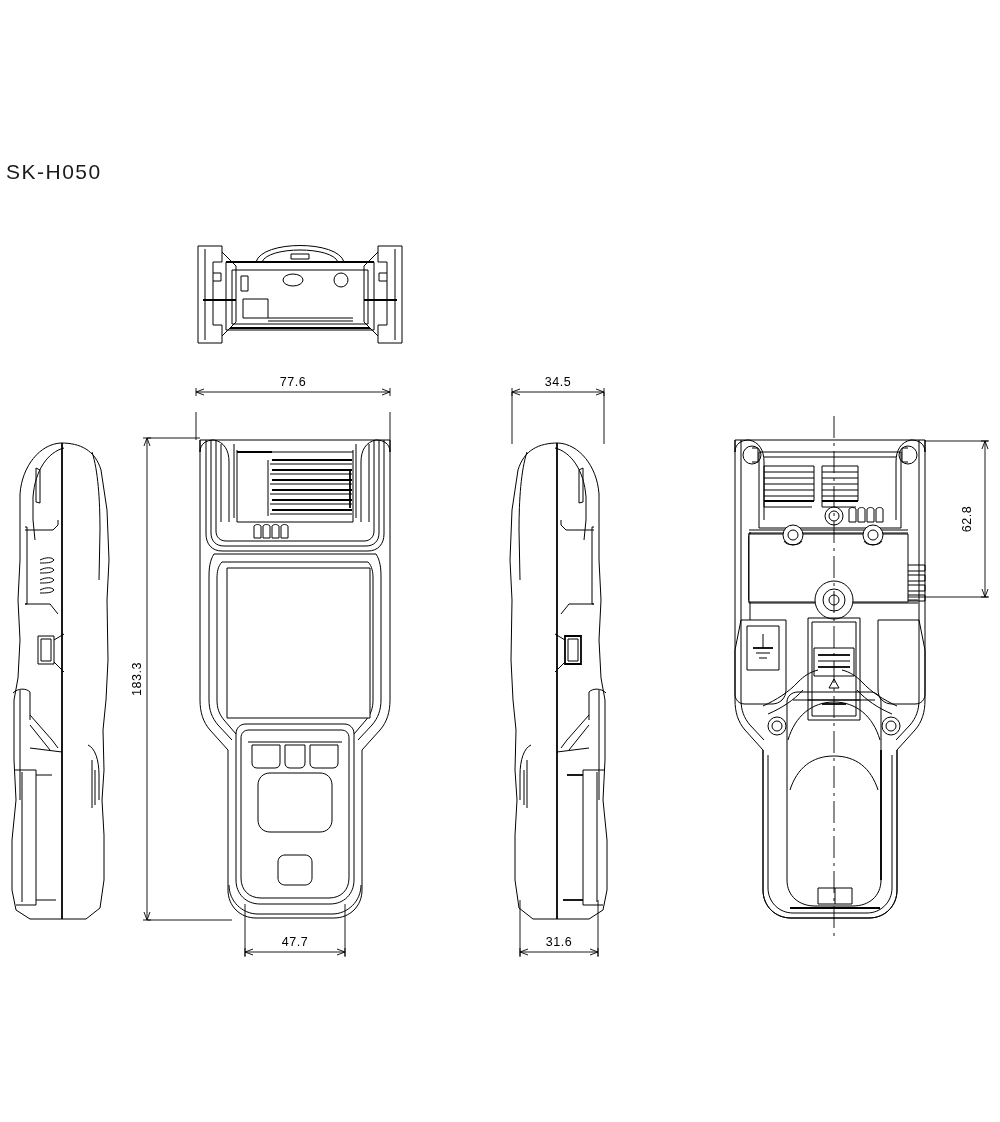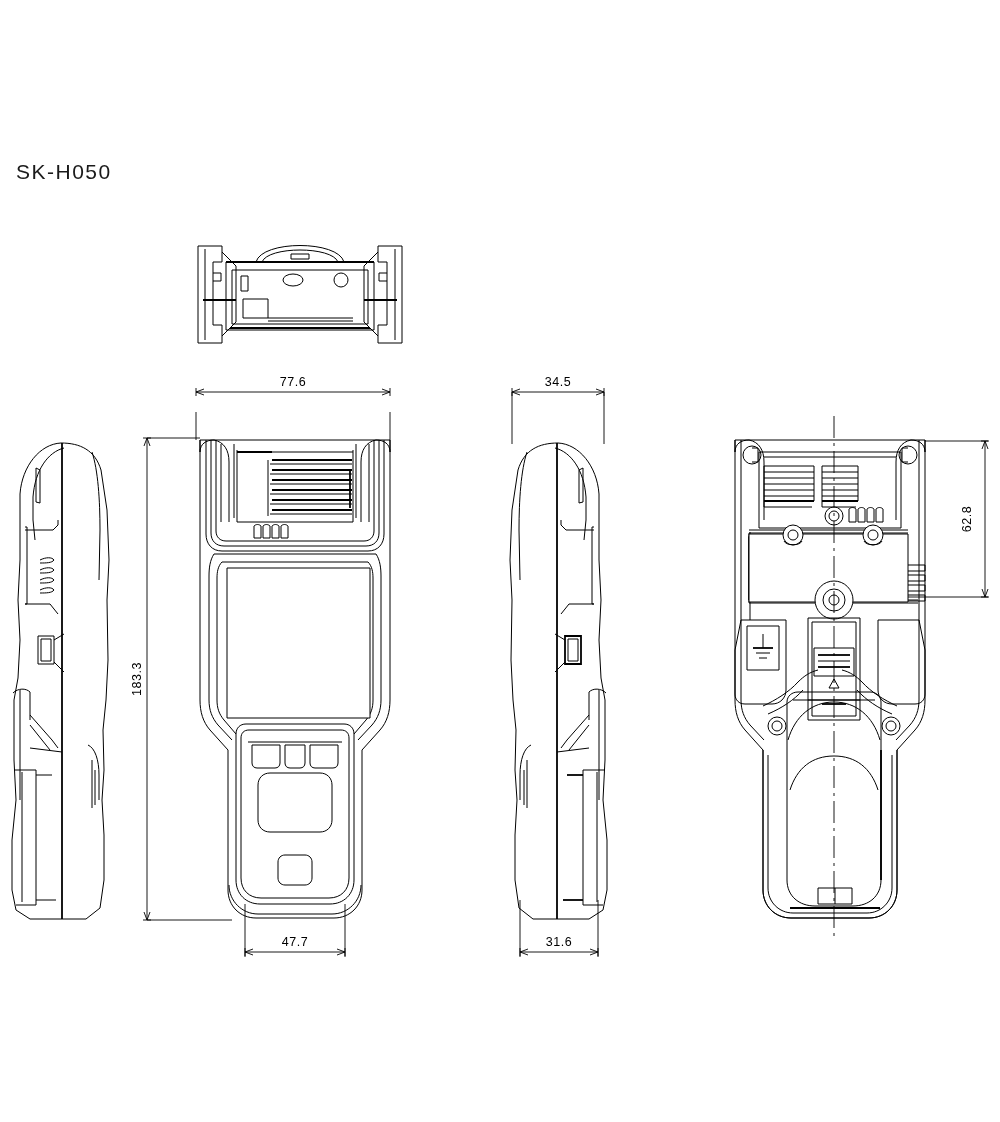--- a/index.html
+++ b/index.html
@@ -1,19 +1,19 @@
 <!DOCTYPE html>
 <html><head>
 <meta charset="utf-8">
 <style>
   html,body{margin:0;padding:0;background:#ffffff;}
   body{width:1000px;height:1122px;position:relative;overflow:hidden;
        font-family:"Liberation Sans", sans-serif;}
   #sheet{position:absolute;left:0;top:0;width:1000px;height:1122px;}
-  .title-label{position:absolute;left:16px;top:160px;font-size:21px;
+  .title-label{position:absolute;left:6px;top:160px;font-size:21px;
       letter-spacing:1.5px;color:#1a1a1a;font-family:"Liberation Sans", sans-serif;
       font-weight:300;}
   svg{display:block;}
   .ln{fill:none;stroke:#000;stroke-width:1;vector-effect:non-scaling-stroke;}
   .ln-h{fill:none;stroke:#000;stroke-width:1.8;}
   .dim{fill:none;stroke:#000;stroke-width:0.9;}
   .ctr{fill:none;stroke:#000;stroke-width:0.9;stroke-dasharray:22 5 3 5;}
   .dimtxt{font-family:"Liberation Sans", sans-serif;font-size:12.5px;fill:#000;
       letter-spacing:0.5px;}
   .fillw{fill:#fff;}

